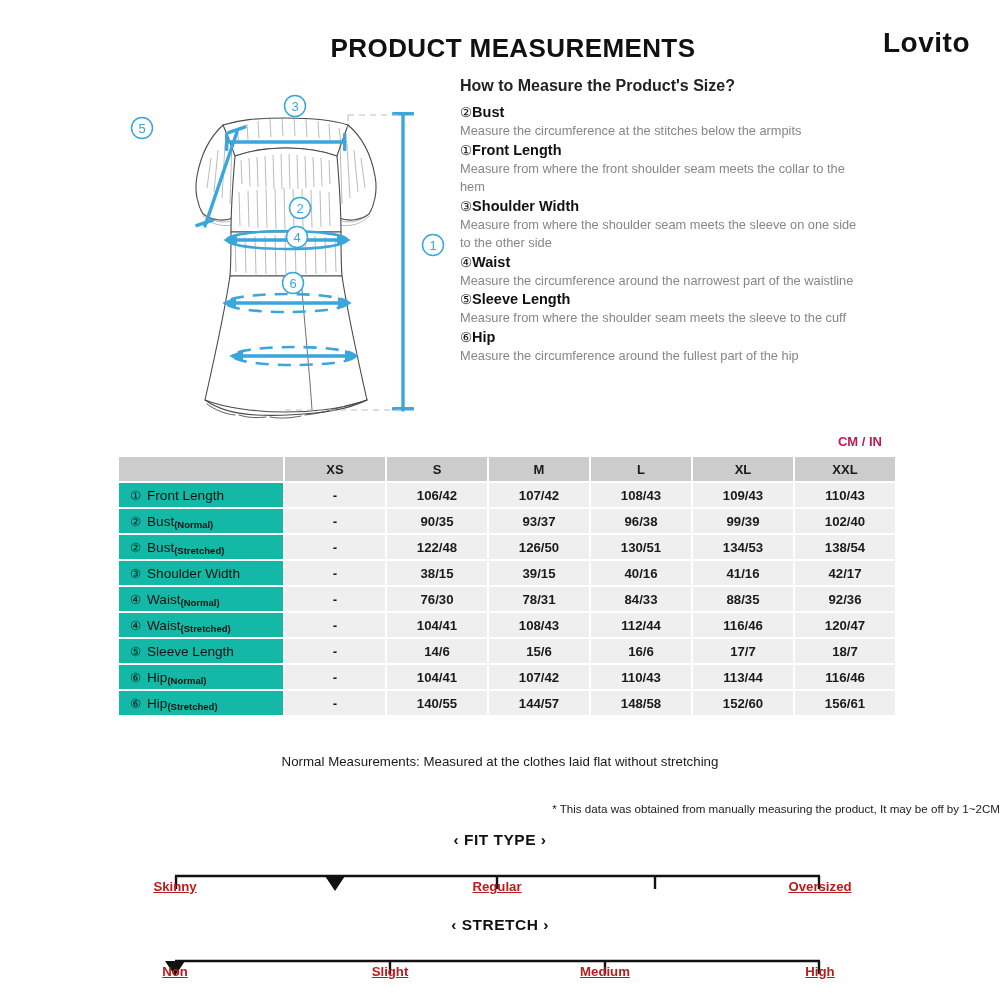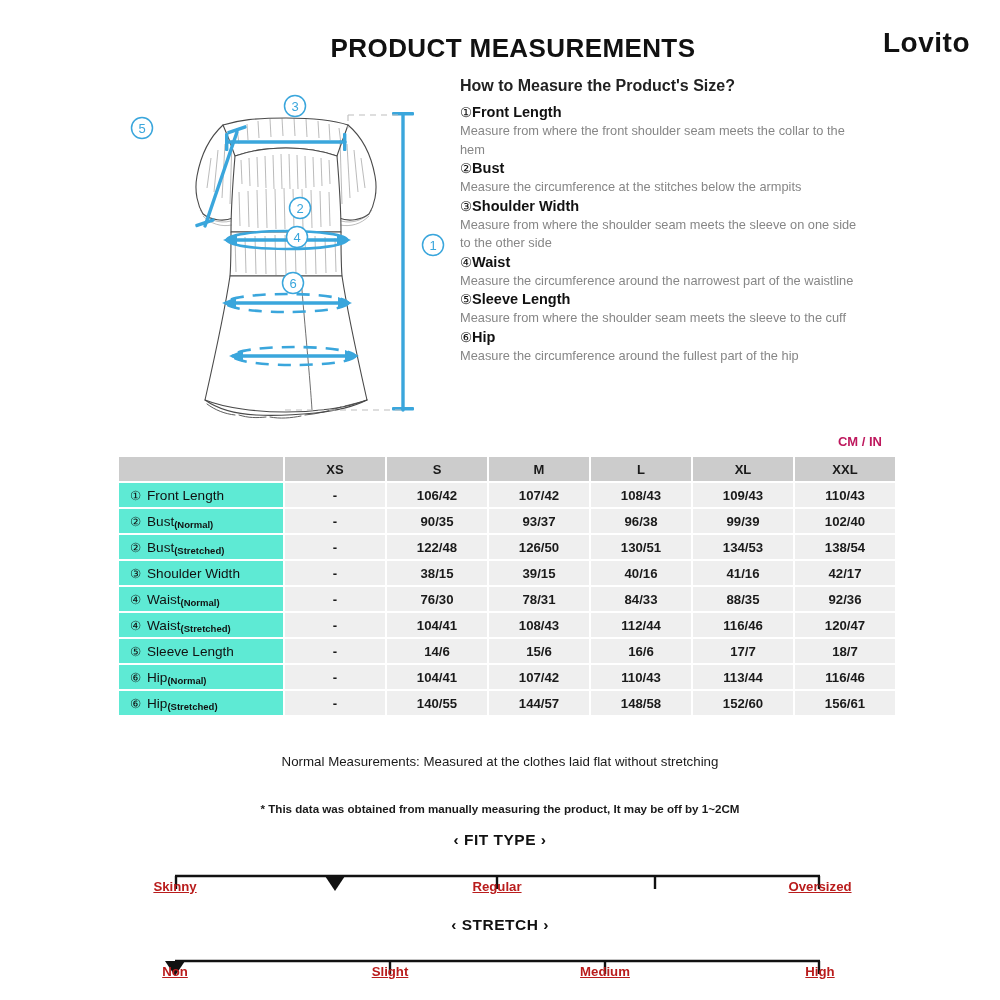--- a/index.html
+++ b/index.html
@@ -113,21 +113,21 @@
   .size-table col.c-size  { width: 100px; }
 
   .size-table th.col-head {
     background: #cccccc;
     font-size: 13px;
   }
   .size-table th.corner {
     background: #cccccc;
   }
   .size-table th.row-head {
-    background: #5eead4;
+    background: #14b8a6;
     text-align: left;
     padding-left: 11px;
     font-size: 13.6px;
     font-weight: normal;
     color: #111;
   }
   .size-table th.row-head .circ {
     font-size: 12.5px;
     margin-right: 2px;
   }
@@ -152,24 +152,23 @@
   }
   .note-line {
     font-size: 13.3px;
     color: #1a1a1a;
     line-height: 21px;
   }
   .note-small {
     position: absolute;
     left: 0; right: 0;
     top: 802px;
-    text-align: center;
+    text-align: right;
     font-size: 11.6px;
     color: #1a1a1a;
-    font-weight: bold;
   }
 
   
   .scale-block { position: absolute; left: 0; right: 0; }
   .scale-title {
     text-align: center;
     font-size: 15.5px;
     font-weight: bold;
     letter-spacing: 0.5px;
     color: #111;
@@ -317,26 +316,26 @@
       <text x="178" y="200" text-anchor="middle" font-family="Liberation Sans, sans-serif" font-size="13" fill="#3aa6dc">6</text>
 
       <circle cx="318" cy="157" r="10.5" fill="#ffffff" stroke="#3aa6dc" stroke-width="1.5"></circle>
       <text x="318" y="162" text-anchor="middle" font-family="Liberation Sans, sans-serif" font-size="13" fill="#3aa6dc">1</text>
     </g>
   </svg>
 </div>
 
 <div class="instructions">
   <div class="instr-item">
+    <div class="instr-title"><span class="num">②</span><span>Bust</span></div>
+    <div class="instr-desc">Measure the circumference at the stitches below the armpits</div>
+  </div>
+  <div class="instr-item">
     <div class="instr-title"><span class="num">①</span><span>Front Length</span></div>
     <div class="instr-desc">Measure from where the front shoulder seam meets the collar to the hem</div>
-  </div>
-  <div class="instr-item">
-    <div class="instr-title"><span class="num">②</span><span>Bust</span></div>
-    <div class="instr-desc">Measure the circumference at the stitches below the armpits</div>
   </div>
   <div class="instr-item">
     <div class="instr-title"><span class="num">③</span><span>Shoulder Width</span></div>
     <div class="instr-desc">Measure from where the shoulder seam meets the sleeve on one side to the other side</div>
   </div>
   <div class="instr-item">
     <div class="instr-title"><span class="num">④</span><span>Waist</span></div>
     <div class="instr-desc">Measure the circumference around the narrowest part of the waistline</div>
   </div>
   <div class="instr-item">

